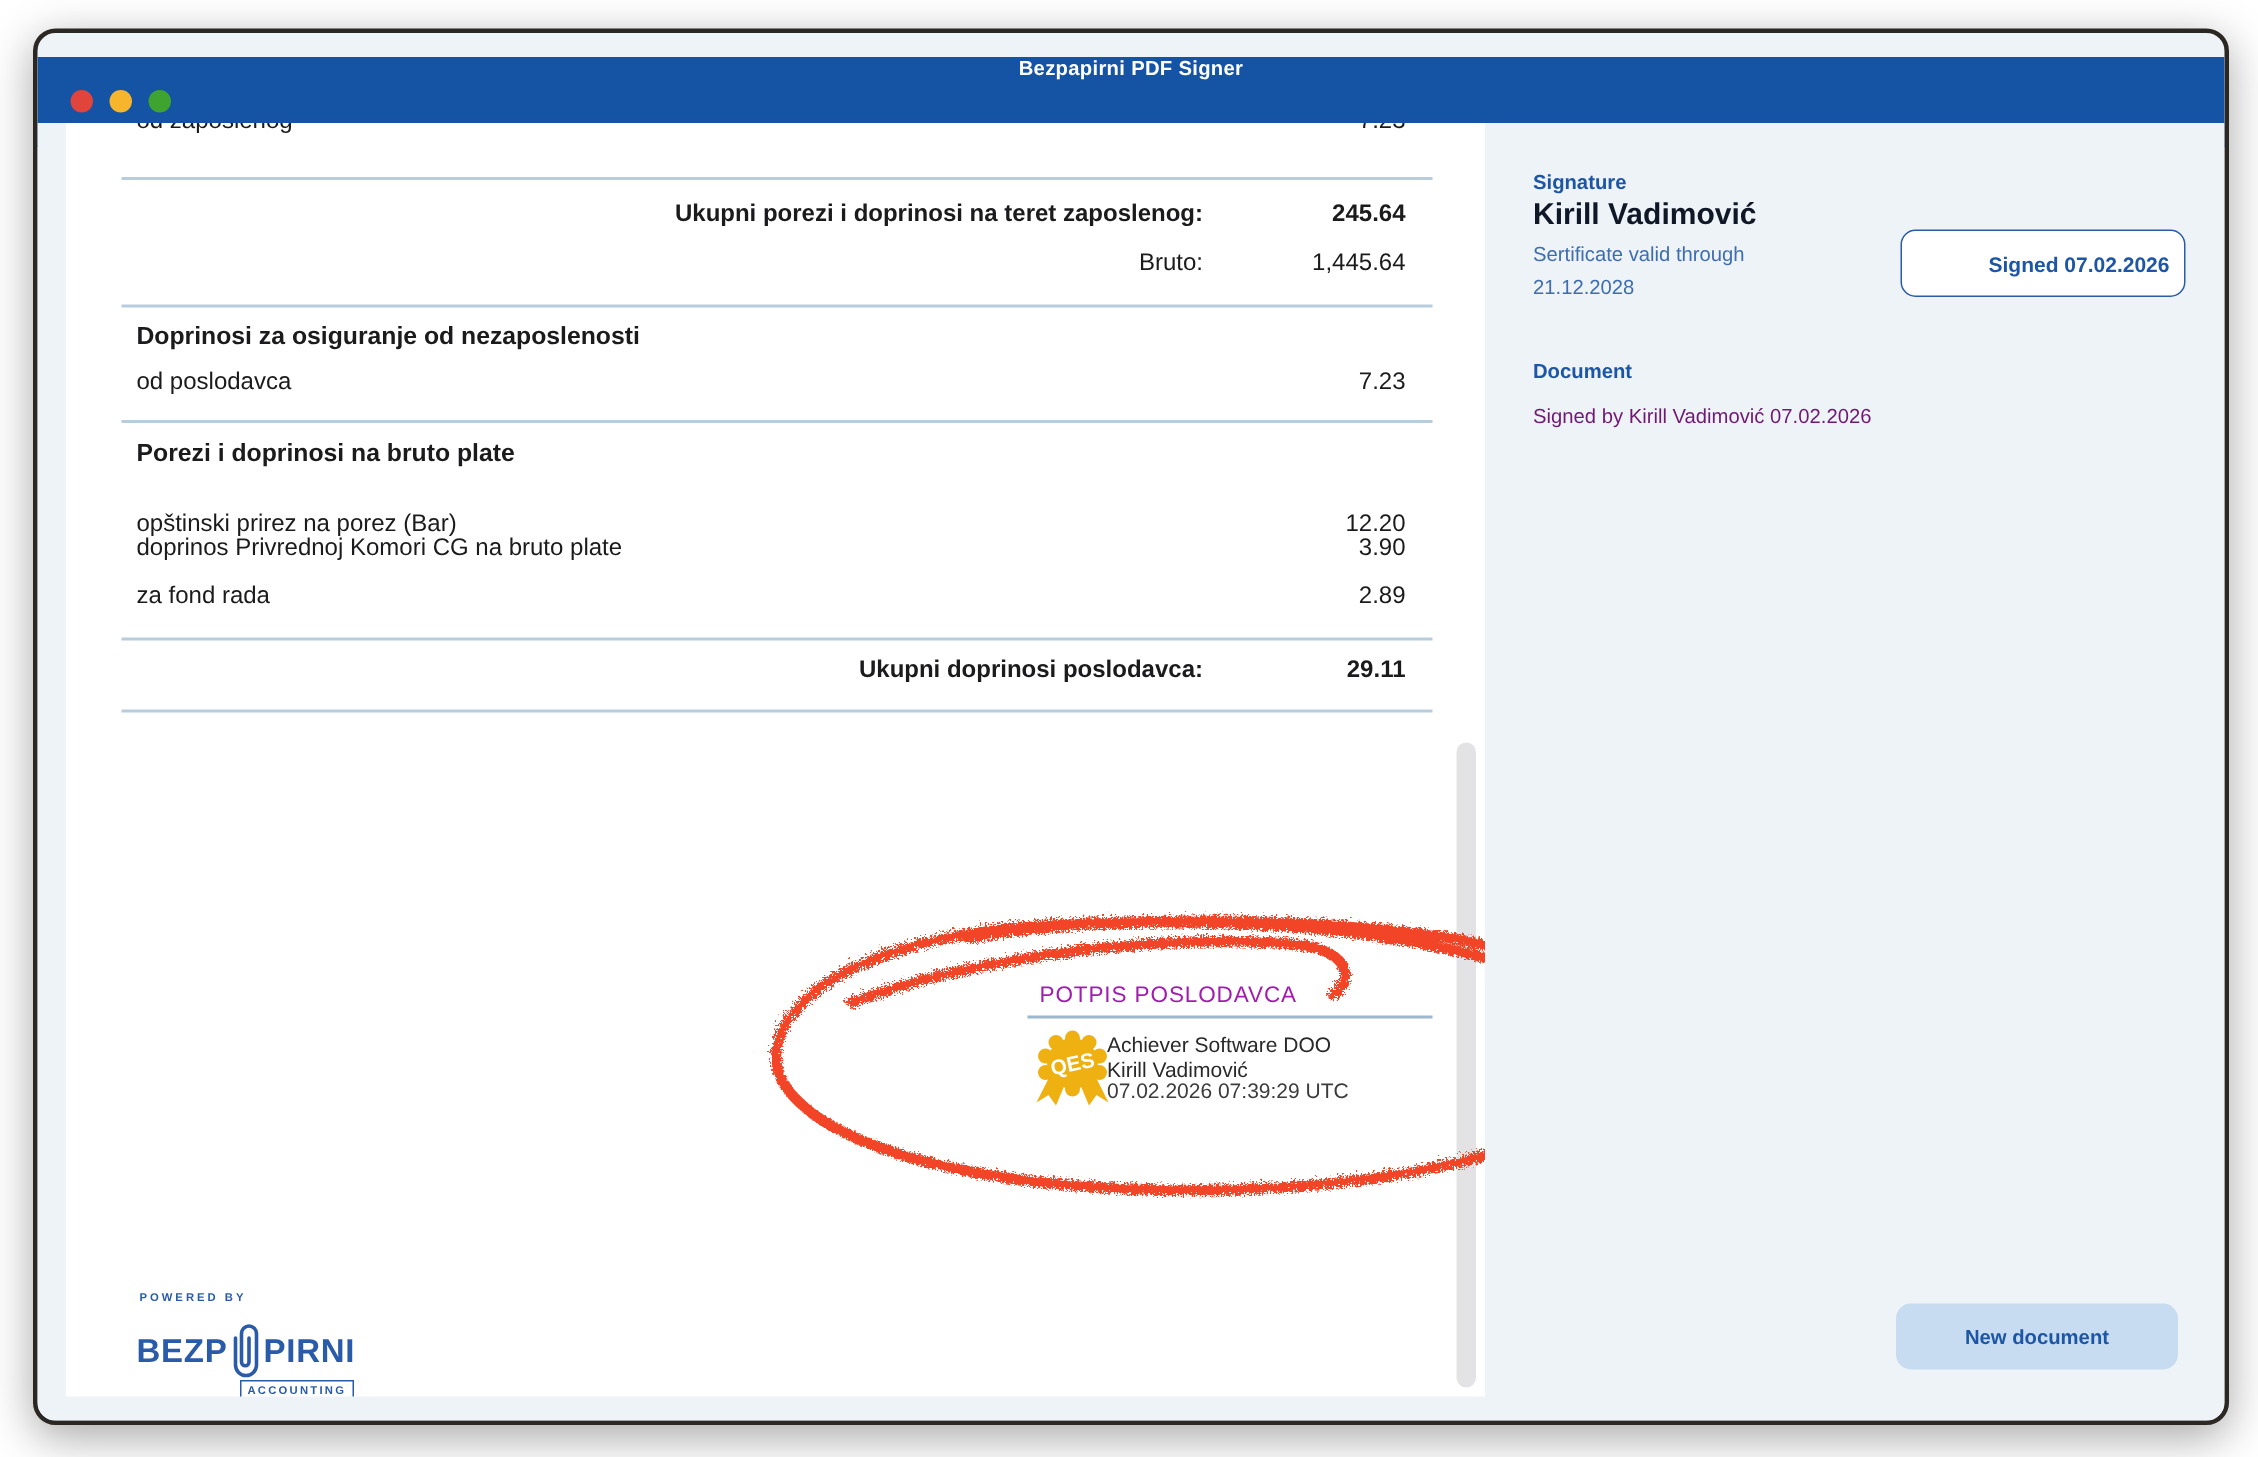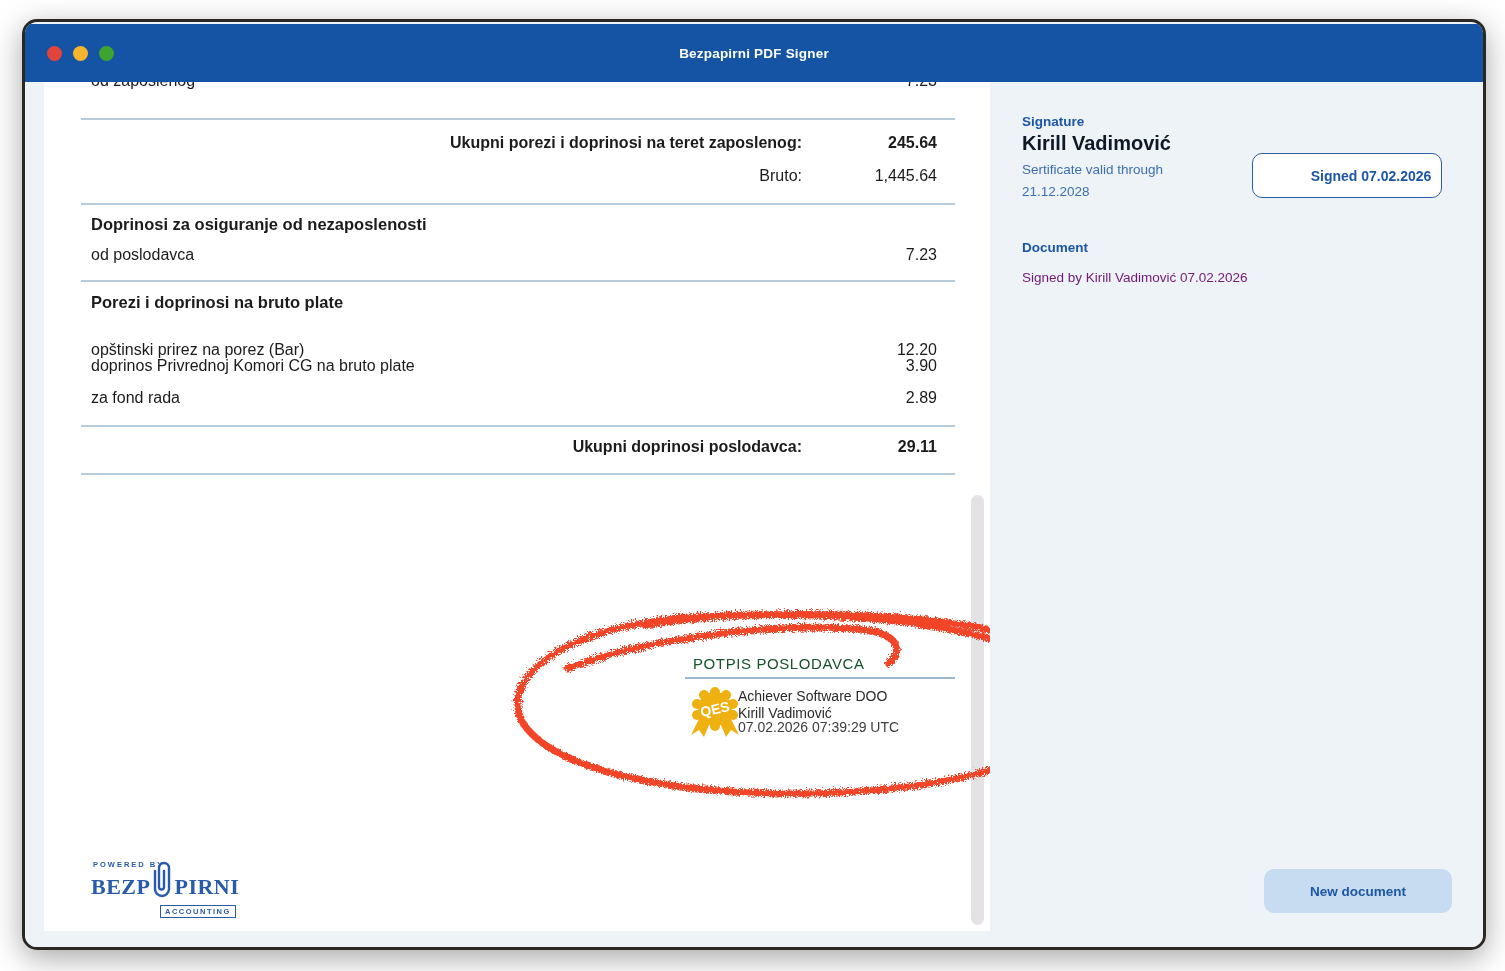--- a/index.html
+++ b/index.html
@@ -3,23 +3,23 @@
 <meta charset="utf-8">
 <style>
   * { box-sizing: border-box; margin: 0; padding: 0; }
   html,body { width:1505px; height:971px; background:#ffffff; font-family:"Liberation Sans", sans-serif; }
   .window{
     position:absolute; left:22px; top:19px; width:1464px; height:931px;
     border:3px solid #2b2723; border-radius:15px; overflow:hidden;
     background:#eef3f8; box-shadow:0 8px 30px rgba(0,0,0,.35);
   }
   .titlebar{
-    position:absolute; left:0; top:2px; right:0; height:60px;
+    position:absolute; left:0; top:16px; right:0; height:60px;
     background:#1553a4; border-bottom:1px solid #0f4187;
-    display:flex; align-items:center; justify-content:center;
+    display:flex; align-items:flex-start; justify-content:center;
   }
   .titlebar .title{ color:#fff; font-weight:bold; font-size:13.5px; letter-spacing:.2px; }
   .traffic{ position:absolute; left:22px; top:22px; display:flex; gap:11px; }
   .dot{ width:15px; height:15px; border-radius:50%; }
   .dot.red{ background:#e0443a; } .dot.yellow{ background:#f6b52d; } .dot.green{ background:#3ea42f; }
 
   .content{ position:absolute; left:0; top:60px; right:0; bottom:0; background:#eef3f8; }
 
   
   .paper{
@@ -31,53 +31,53 @@
   .row .lbl{ flex:1; }
   .row .val{ width:135px; text-align:right; }
   .row.total .lbl{ text-align:right; font-weight:bold; }
   .row.total .val{ font-weight:bold; }
   .row.sub .lbl{ text-align:right; }
   .row.section{ font-weight:bold; font-size:16.5px; }
   .divider{ position:absolute; left:37px; width:874px; height:2px; background:#b7cddd; }
 
   
   .stamp-heading{ position:absolute; left:649px; top:573px; width:270px;
-    font-size:15px; letter-spacing:.6px; color:#14532d; }
+    font-size:15px; letter-spacing:.6px; color:#a21caf; }
   .stamp-line{ position:absolute; left:641px; top:595px; width:270px; height:2px; background:#9db8ce; }
   .stamp-badge{ position:absolute; left:641px; top:603px; width:60px; height:56px; }
   .stamp-text{ position:absolute; left:694px; top:606px; color:#2a2a2c; }
   .stamp-text .l1{ font-size:14px; line-height:17px; }
   .stamp-text .l2{ font-size:14px; line-height:16px; }
   .stamp-text .l3{ font-size:14px; line-height:13px; color:#3c3c3e; }
 
   
   .annotation{ position:absolute; left:0; top:0; width:946px; height:849px; pointer-events:none; z-index:5; }
 
   
   .scrollthumb{ position:absolute; left:927px; top:413px; width:13px; height:430px;
     background:#e3e3e5; border-radius:7px; }
 
   
   .logo{ position:absolute; left:47px; top:778px; color:#2a5ba9; }
   .logo .powered{ font-size:7.5px; font-weight:bold; letter-spacing:2px; margin-left:2px; }
-  .logo .brandrow{ display:flex; align-items:flex-end; height:30px; margin-top:1px;font-family:Liberation Serif, serif; }
+  .logo .brandrow{ display:flex; align-items:center; height:30px; margin-top:17px; }
   .logo .brand{ font-size:22px; font-weight:bold; letter-spacing:.5px; }
   .logo .clip{ margin:0 -1px; }
   .logo .sub{ display:inline-block; margin-left:69px; margin-top:-3px;
     border:1.5px solid #2a5ba9; font-size:7.5px; font-weight:bold; letter-spacing:1.5px;
     padding:1.5px 4px 1px 4px; }
 
   
   .sidebar{ position:absolute; left:964px; top:0; right:0; bottom:0; }
   .sb-heading{ position:absolute; left:33px; font-size:13.5px; font-weight:bold; color:#1d56a5; }
   .sb-name{ position:absolute; left:33px; top:50px; font-size:20px; font-weight:bold; color:#101828; }
   .sb-cert{ position:absolute; left:33px; top:77px; font-size:13.5px; line-height:22px; color:#3f6eae; }
   .sb-status{ position:absolute; left:33px; top:188px; font-size:13.5px; color:#701a75; }
   .btn-signed{
-    position:absolute; left:263px; top:71px; width:190px; height:45px;
+    position:absolute; left:278px; top:71px; width:190px; height:45px;
     background:#ffffff; border:1.5px solid #2b5ca8; border-radius:10px;
     color:#1d56a5; font-weight:bold; font-size:14px;
     display:flex; align-items:center; justify-content:center; cursor:pointer;padding-left:48px;
   }
   .btn-new{
     position:absolute; left:275px; top:787px; width:188px; height:44px;
     background:#c7dcf0; border:none; border-radius:10px;
     color:#1d56a5; font-weight:bold; font-size:13.5px;
     display:flex; align-items:center; justify-content:center; cursor:pointer;
   }

